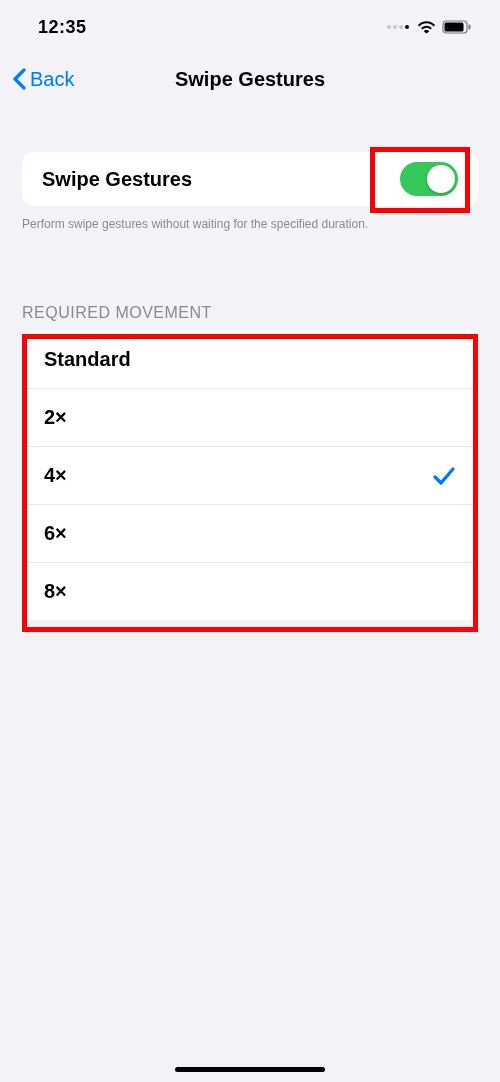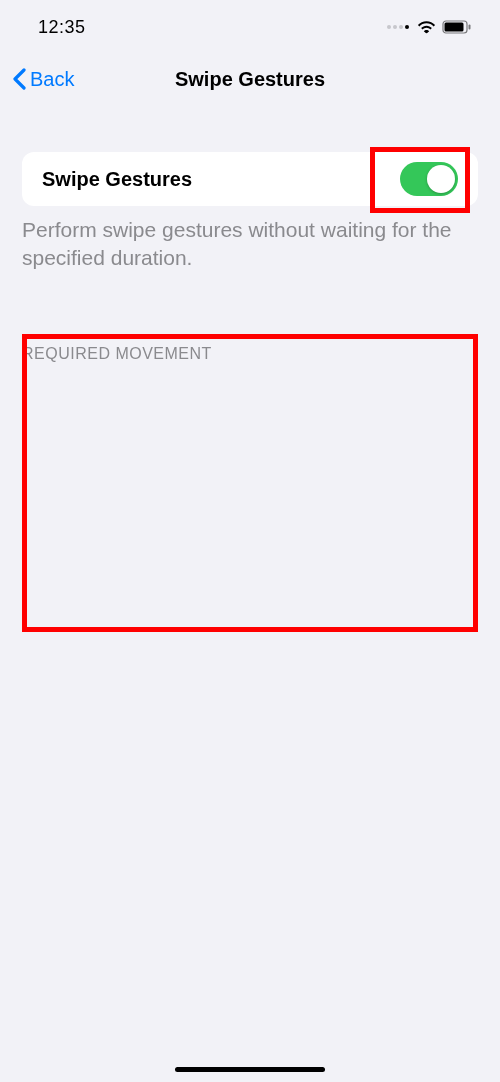--- a/index.html
+++ b/index.html
@@ -19,21 +19,21 @@
     
     .status-bar {
       height: 54px;
       display: flex;
       align-items: center;
       justify-content: space-between;
       padding: 0 28px 0 38px;
     }
     .status-time {
       font-size: 18px;
-      font-weight: 400;
+      font-weight: 700;
       color: #000;
       letter-spacing: 0.5px;
     }
     .status-right {
       display: flex;
       align-items: center;
       gap: 6px;
     }
     .signal-dots {
       display: flex;
@@ -99,21 +99,21 @@
       font-weight: 600;
       color: #000;
     }
     .toggle-cell {
       border-radius: 12px;
       margin: 0 22px;
       height: 54px;
     }
     .footer-text {
       color: #8a8a8e;
-      font-size: 21px;
+      font-size: 12px;
       line-height: 1.35;
       padding: 10px 22px 0 22px;
     }
     .section-header {
       color: #8a8a8e;
       font-size: 16px;
       font-weight: 500;
       letter-spacing: 0.5px;
       padding: 0 22px 8px 22px;
       text-transform: uppercase;
@@ -230,18 +230,42 @@
     <span class="cell-label">Swipe Gestures</span>
     <div class="switch">
       <div class="switch-knob"></div>
     </div>
   </div>
   <div class="footer-text">Perform swipe gestures without waiting for the specified duration.</div>
 </div>
 
 <div class="group2">
   <div class="section-header">REQUIRED MOVEMENT</div>
+  <div class="list-wrap">
+    <div class="list">
+      <div class="cell">
+        <span class="cell-row-label">Standard</span>
+      </div>
+      <div class="cell">
+        <span class="cell-row-label">2×</span>
+      </div>
+      <div class="cell">
+        <span class="cell-row-label">4×</span>
+        <span class="checkmark">
+          <svg width="24" height="22" viewBox="0 0 24 22">
+              <path d="M3 12 L9 18 L21 4" stroke="#007aff" stroke-width="3.4" fill="none" stroke-linecap="round" stroke-linejoin="round"></path>
+            </svg>
+        </span>
+      </div>
+      <div class="cell">
+        <span class="cell-row-label">6×</span>
+      </div>
+      <div class="cell">
+        <span class="cell-row-label">8×</span>
+      </div>
+    </div>
+  </div>
 </div>
 
 <div class="hl-box hl-toggle"></div>
 <div class="hl-box hl-list"></div>
 
 <div class="home-indicator"></div>
 
 </body></html>

